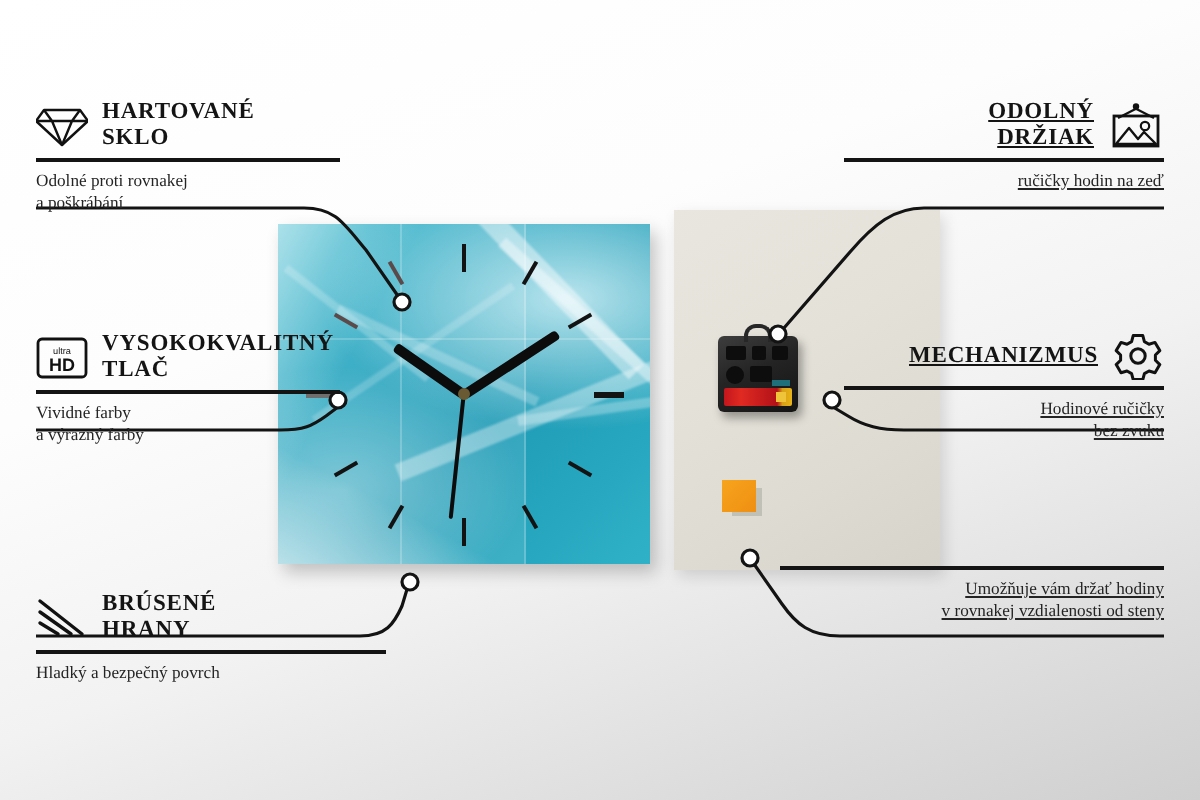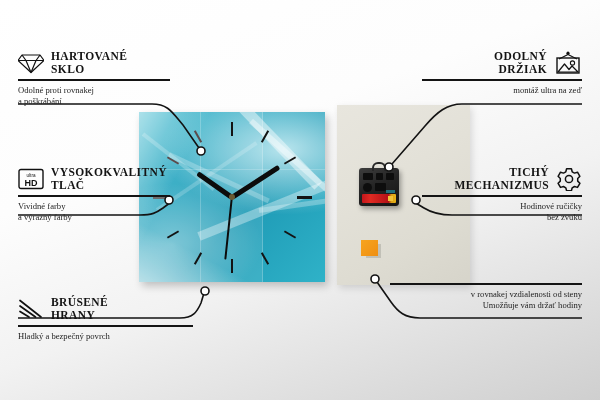--- a/index.html
+++ b/index.html
@@ -96,21 +96,21 @@
   .ct-head { display: flex; align-items: center; gap: 7px; }
   .ct-title {
     font-family: "Liberation Serif", serif;
     font-weight: 700; font-size: 11.5px; line-height: 13px;
     letter-spacing: .4px; color: #141414; text-transform: uppercase;
   }
   .rule { height: 1.6px; background: #141414; margin: 3px 0 4px; }
   .ct-desc { font-size: 8.6px; line-height: 11px; color: #242424; }
   .left .ct-title, .left .ct-desc { text-align: left; }
   .right .ct-head { justify-content: flex-end; }
-  .right .ct-title, .right .ct-desc { text-align: right; }
+  .right .ct-title, .right .ct-desc { text-align: right; text-decoration: underline; }
   .icon { flex: 0 0 auto; display: block; }
 
   svg.links { position: absolute; inset: 0; width: 600px; height: 400px; pointer-events: none; }
 </style>
 </head>
 <body>
 
 <div id="stage">
 
   <div class="photo-right">
@@ -240,40 +240,39 @@
       </div>
       <svg class="icon" width="28" height="24" viewBox="0 0 28 24">
         <circle cx="14" cy="2.2" r="1.6" fill="#111"></circle>
         <path d="M14,3.4 L5,8 M14,3.4 L23,8" fill="none" stroke="#111" stroke-width="1.1"></path>
         <rect x="3" y="7" width="22" height="15" fill="none" stroke="#111" stroke-width="1.4"></rect>
         <circle cx="18.5" cy="12" r="2.1" fill="none" stroke="#111" stroke-width="1.1"></circle>
         <path d="M4,21 L10.5,13 L15,18.5 L18,15 L24,21 Z" fill="none" stroke="#111" stroke-width="1.2" stroke-linejoin="round"></path>
       </svg>
     </div>
     <div class="rule"></div>
-    <div class="ct-desc">montáž ultra na zeď</div>
+    <div class="ct-desc">ručičky hodin na zeď</div>
   </div>
 
   <div class="callout right" style="right:18px; top:166px; width:160px;">
     <div class="ct-head">
       <div>
-        <div class="ct-title">TICHÝ</div>
         <div class="ct-title">MECHANIZMUS</div>
       </div>
       <svg class="icon" width="26" height="24" viewBox="0 0 26 24">
         <g fill="none" stroke="#111" stroke-width="1.5" stroke-linejoin="round">
           <path d="M10.6,1.8 h4.8 l.8,3 2.3,1.3 3-.9 2.4,4.1 -2.2,2.2 0,2.6 2.2,2.2 -2.4,4.1 -3-.9 -2.3,1.3 -.8,3 h-4.8 l-.8,-3 -2.3,-1.3 -3,.9 -2.4,-4.1 2.2,-2.2 0,-2.6 -2.2,-2.2 2.4,-4.1 3,.9 2.3,-1.3 Z"></path>
           <circle cx="13" cy="12" r="3.6"></circle>
         </g>
       </svg>
     </div>
     <div class="rule"></div>
     <div class="ct-desc">Hodinové ručičky</div>
     <div class="ct-desc">bez zvuku</div>
   </div>
 
   <div class="callout right" style="right:18px; top:280px; width:192px;">
     <div class="rule"></div>
+    <div class="ct-desc">Umožňuje vám držať hodiny</div>
     <div class="ct-desc">v rovnakej vzdialenosti od steny</div>
-    <div class="ct-desc">Umožňuje vám držať hodiny</div>
   </div>
 
 </div>
 
 </body></html>

